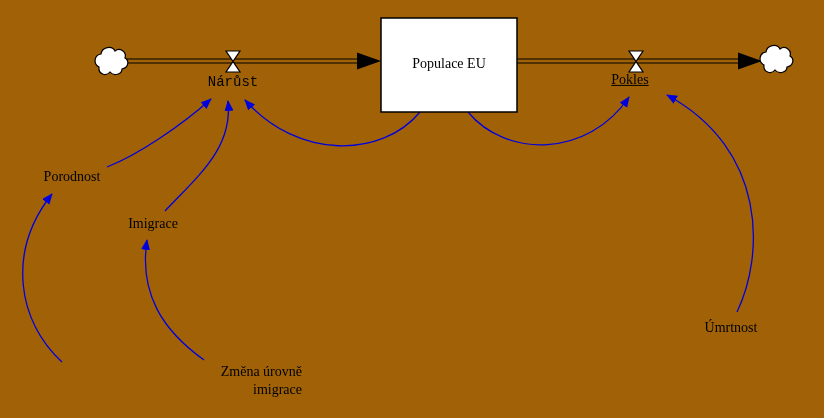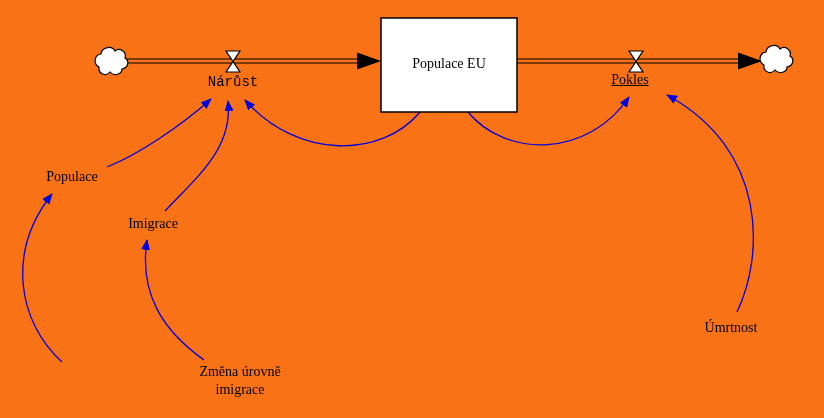--- a/index.html
+++ b/index.html
@@ -1,20 +1,20 @@
 <!DOCTYPE html>
 <html><head>
 <meta charset="utf-8">
 <style>
   html, body { margin: 0; padding: 0; background: #ffffff; }
   .canvas {
     position: relative;
     width: 824px;
     height: 418px;
-    background: #f97316;
+    background: #a16207;
     font-family: "Liberation Serif", "DejaVu Serif", serif;
     overflow: hidden;
   }
   .canvas svg { position: absolute; left: 0; top: 0; }
   .vlabel {
     position: absolute;
     transform: translate(-50%, -50%);
     font-size: 14px;
     color: #000000;
     white-space: nowrap;
@@ -68,25 +68,25 @@
 
     <rect x="381" y="18" width="136" height="94" fill="#ffffff" stroke="#000000" stroke-width="1.5"></rect>
   </svg>
 
   <div class="vlabel" style="left:449px; top:64px;">Populace EU</div>
 
   <div class="vlabel" style="left:233px; top:82px;font-family:Liberation Mono, monospace;">Nárůst</div>
 
   <div class="vlabel" style="left:630px; top:80px;text-decoration:underline;">Pokles</div>
 
-  <div class="vlabel" style="left:72px; top:177px;">Populace</div>
+  <div class="vlabel" style="left:72px; top:177px;">Porodnost</div>
 
   <div class="vlabel" style="left:153px; top:224px;">Imigrace</div>
 
 
-  <div class="vlabel multiline" style="left:240px; top:381px;">
+  <div class="vlabel multiline" style="left:247px; top:381px;text-align:right;">
     <span>Změna úrovně</span><br>
     <span>imigrace</span>
   </div>
 
   <div class="vlabel" style="left:731px; top:328px;">Úmrtnost</div>
 
 </div>
 
 </body></html>

